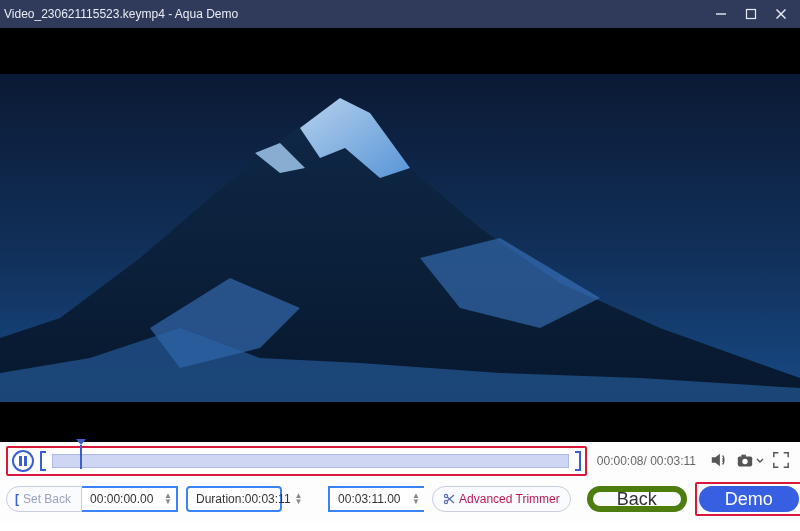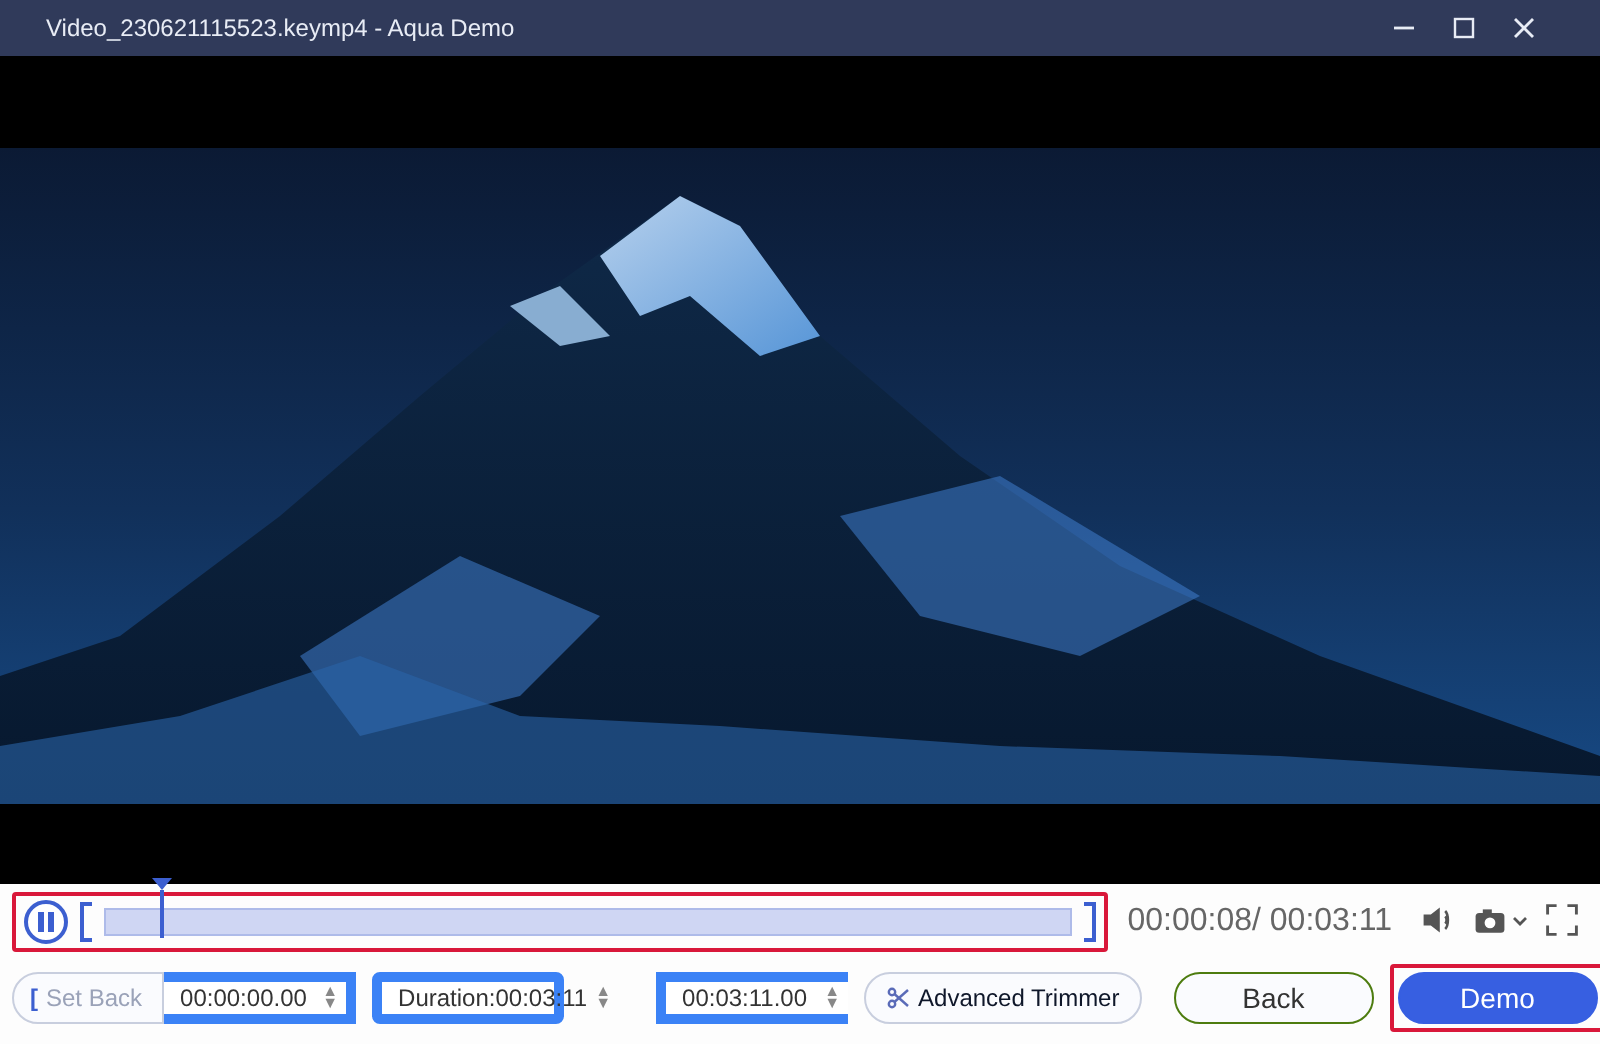--- a/index.html
+++ b/index.html
@@ -1,19 +1,19 @@
 <!DOCTYPE html>
 <html><head>
 <meta charset="utf-8">
 <style>
   * { box-sizing: border-box; margin: 0; padding: 0; }
   html, body { width: 800px; height: 531px; font-family: "Segoe UI", Arial, sans-serif; font-size: 12px; background: #fff; overflow: hidden; }
   .titlebar {
     height: 28px; background: #303a5a; display: flex; align-items: center;
-    color: #e8ecf5; padding: 0 23px;
+    color: #e8ecf5; padding: 0 4px;
   }
   .titlebar .title-text { flex: 1; font-size: 12px; white-space: nowrap; }
   .titlebar .winbtn {
     width: 30px; height: 28px; display: flex; align-items: center; justify-content: center;
     color: #e8ecf5;
   }
   .titlebar .winbtn svg { width: 12px; height: 12px; }
   .video-area {
     width: 800px; height: 414px; background: #000; display: flex; align-items: center; justify-content: center;
   }
@@ -41,51 +41,51 @@
     flex: 1; height: 14px; background: #cfd6f3; border: 1px solid #aebbe9; position: relative;
   }
   .slider-playhead {
     position: absolute; top: -5px; left: 28px; width: 2px; height: 24px; background: #3c5fd0;
   }
   .slider-playhead::before {
     content: ""; position: absolute; top: -6px; left: -4px;
     border-left: 5px solid transparent; border-right: 5px solid transparent;
     border-top: 6px solid #3c5fd0;
   }
-  .timetext { color: #666; font-size: 16px; white-space: nowrap; padding: 0 4px; }
+  .timetext { color: #666; font-size: 12px; white-space: nowrap; padding: 0 4px; }
   .icons-right { display: flex; align-items: center; gap: 8px; color: #555; padding: 0 4px; }
   .icons-right svg { width: 18px; height: 18px; }
   .cam-wrap { display:flex; align-items:center; }
   .cam-wrap .chev { width: 8px; height: 8px; margin-left: 2px; }
   .row2 { display: flex; align-items: center; gap: 8px; }
   .cap {
     height: 26px; display: flex; align-items: center; justify-content: center;
     border: 1px solid #c8cede; border-radius: 13px; background: #fafbfe;
-    color: #0f172a; font-size: 12px; padding: 0 10px; white-space: nowrap;
+    color: #be185d; font-size: 12px; padding: 0 10px; white-space: nowrap;
   }
   .cap.disabled { color: #9aa2b8; }
   .setstart { border-top-right-radius: 0; border-bottom-right-radius: 0; padding-left: 8px; }
   .setstart .brkt { color: #3c5fd0; font-weight: bold; margin-right: 4px; }
   .setend   { border-top-left-radius: 0; border-bottom-left-radius: 0; padding-right: 8px; }
   .setend .brkt { color: #3c5fd0; font-weight: bold; margin-left: 4px; }
   .timebox {
-    height: 26px; min-width: 96px; border: 5px solid #3b82f6; display: flex; align-items: center;
+    height: 26px; min-width: 96px; border: 2px solid #3b82f6; display: flex; align-items: center;
     padding: 0 4px 0 8px; color: #333; background: #fff;
   }
   .timebox.first { border-left: none; border-top-right-radius: 0; border-bottom-right-radius: 0; }
   .timebox.last  { border-right: none; border-top-left-radius: 0; border-bottom-left-radius: 0; margin-left: 38px; }
   .timebox .val { flex: 1; }
   .spinner { display: flex; flex-direction: column; margin-left: 4px; color: #888; }
   .spinner div { line-height: 6px; font-size: 8px; }
   .group-sse { display: flex; align-items: stretch; }
   .advtrim svg.scissors { width: 12px; height: 12px; margin-right: 4px; }
   .btn {
-    min-width: 100px; height: 26px; border-radius: 13px; border: 1px solid #4d7c0f;
+    min-width: 100px; height: 26px; border-radius: 13px; border: 6px solid #4d7c0f;
     background: #fafbfe; color: #333; display: flex; align-items: center; justify-content: center;
-    font-size: 14px;
+    font-size: 18px;
   }
   .btn.primary { background: #375fe1; color: #fff; border-color: #375fe1; }
   .done-wrap { border: 2px solid #d9183a; border-radius: 2px; padding: 2px; }
   .flex-spacer { flex: 1; }
 </style>
 </head>
 <body>
 
 <div class="titlebar">
   <span class="title-text">Video_230621115523.keymp4   -   Aqua Demo</span>

